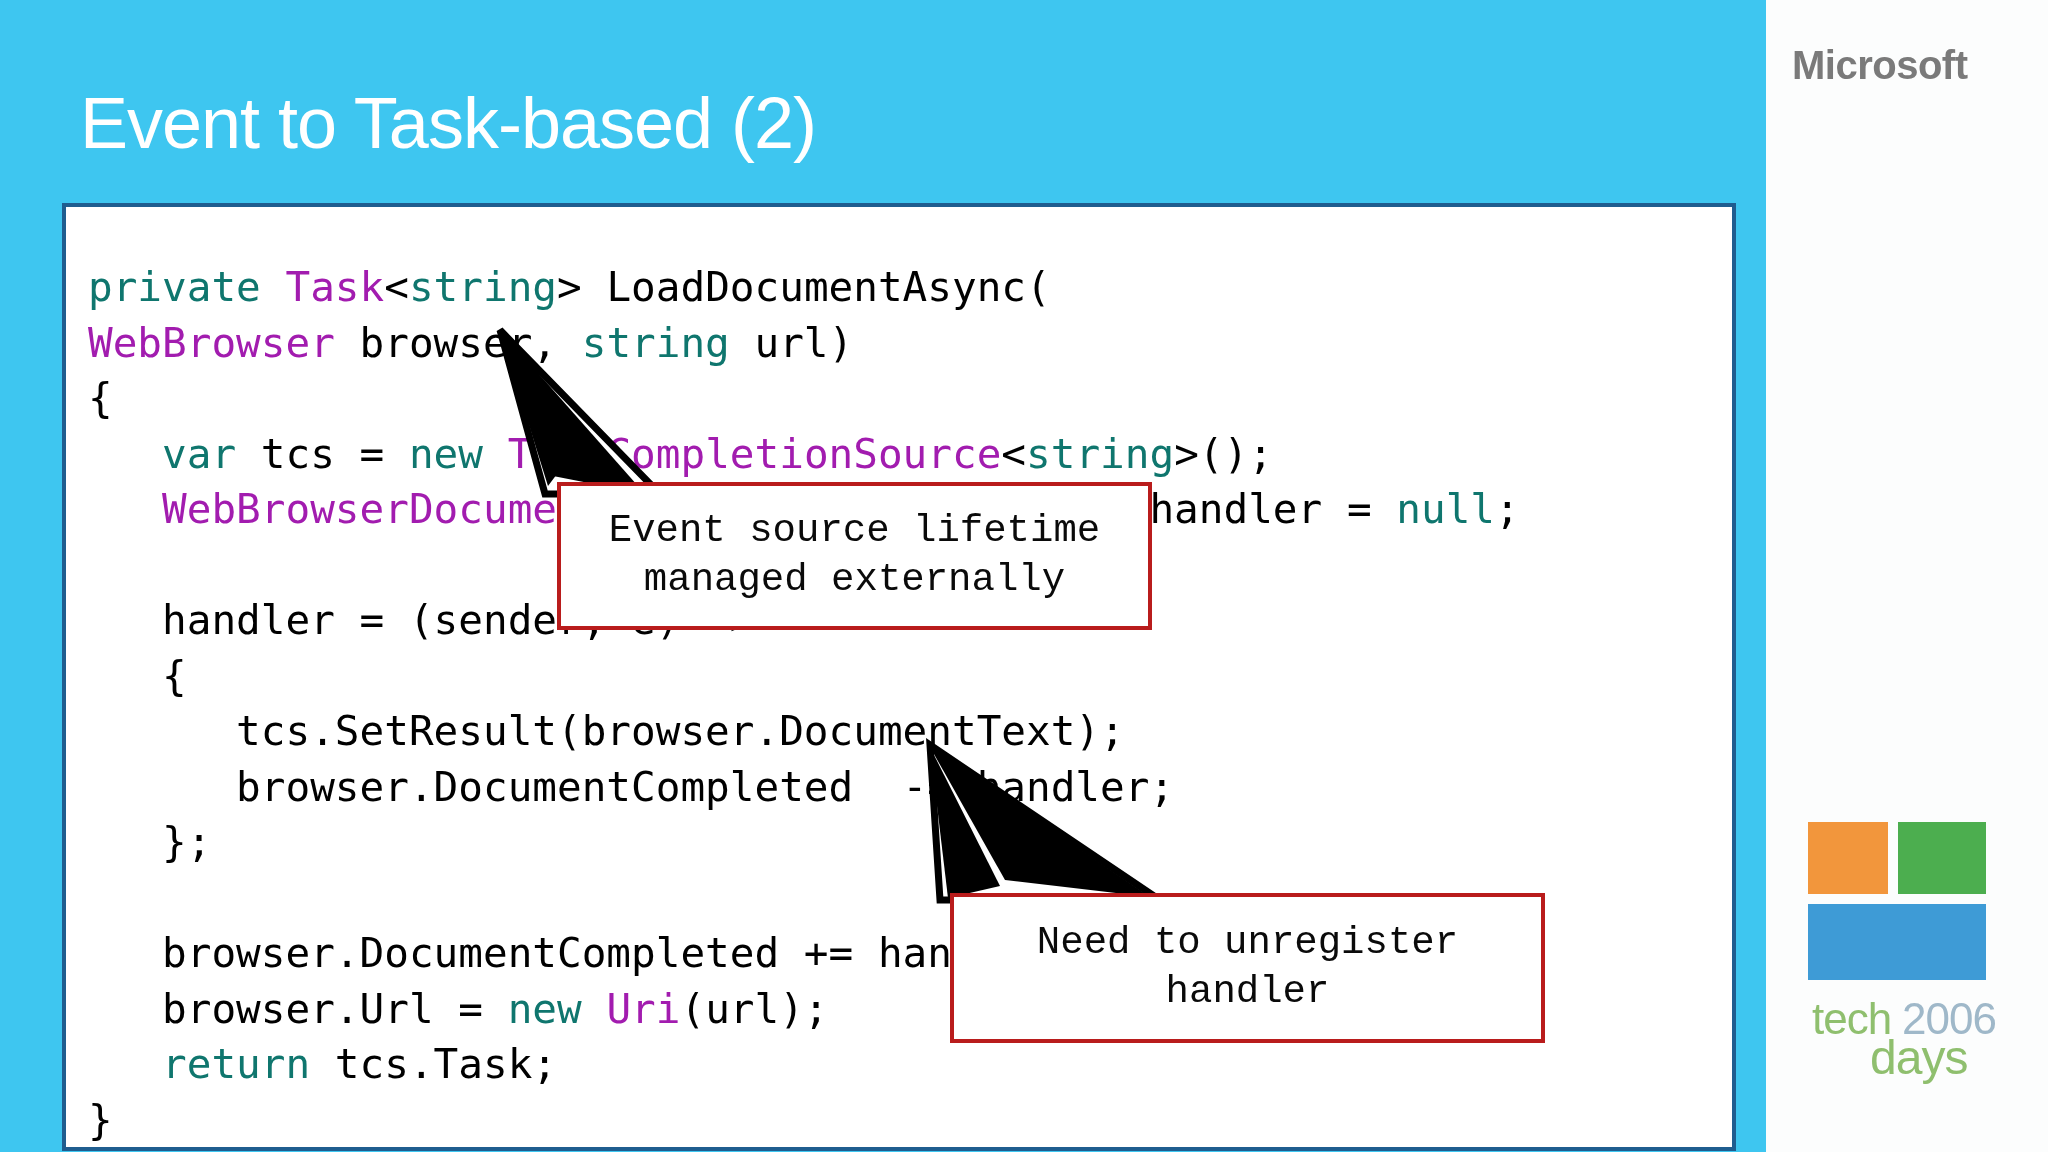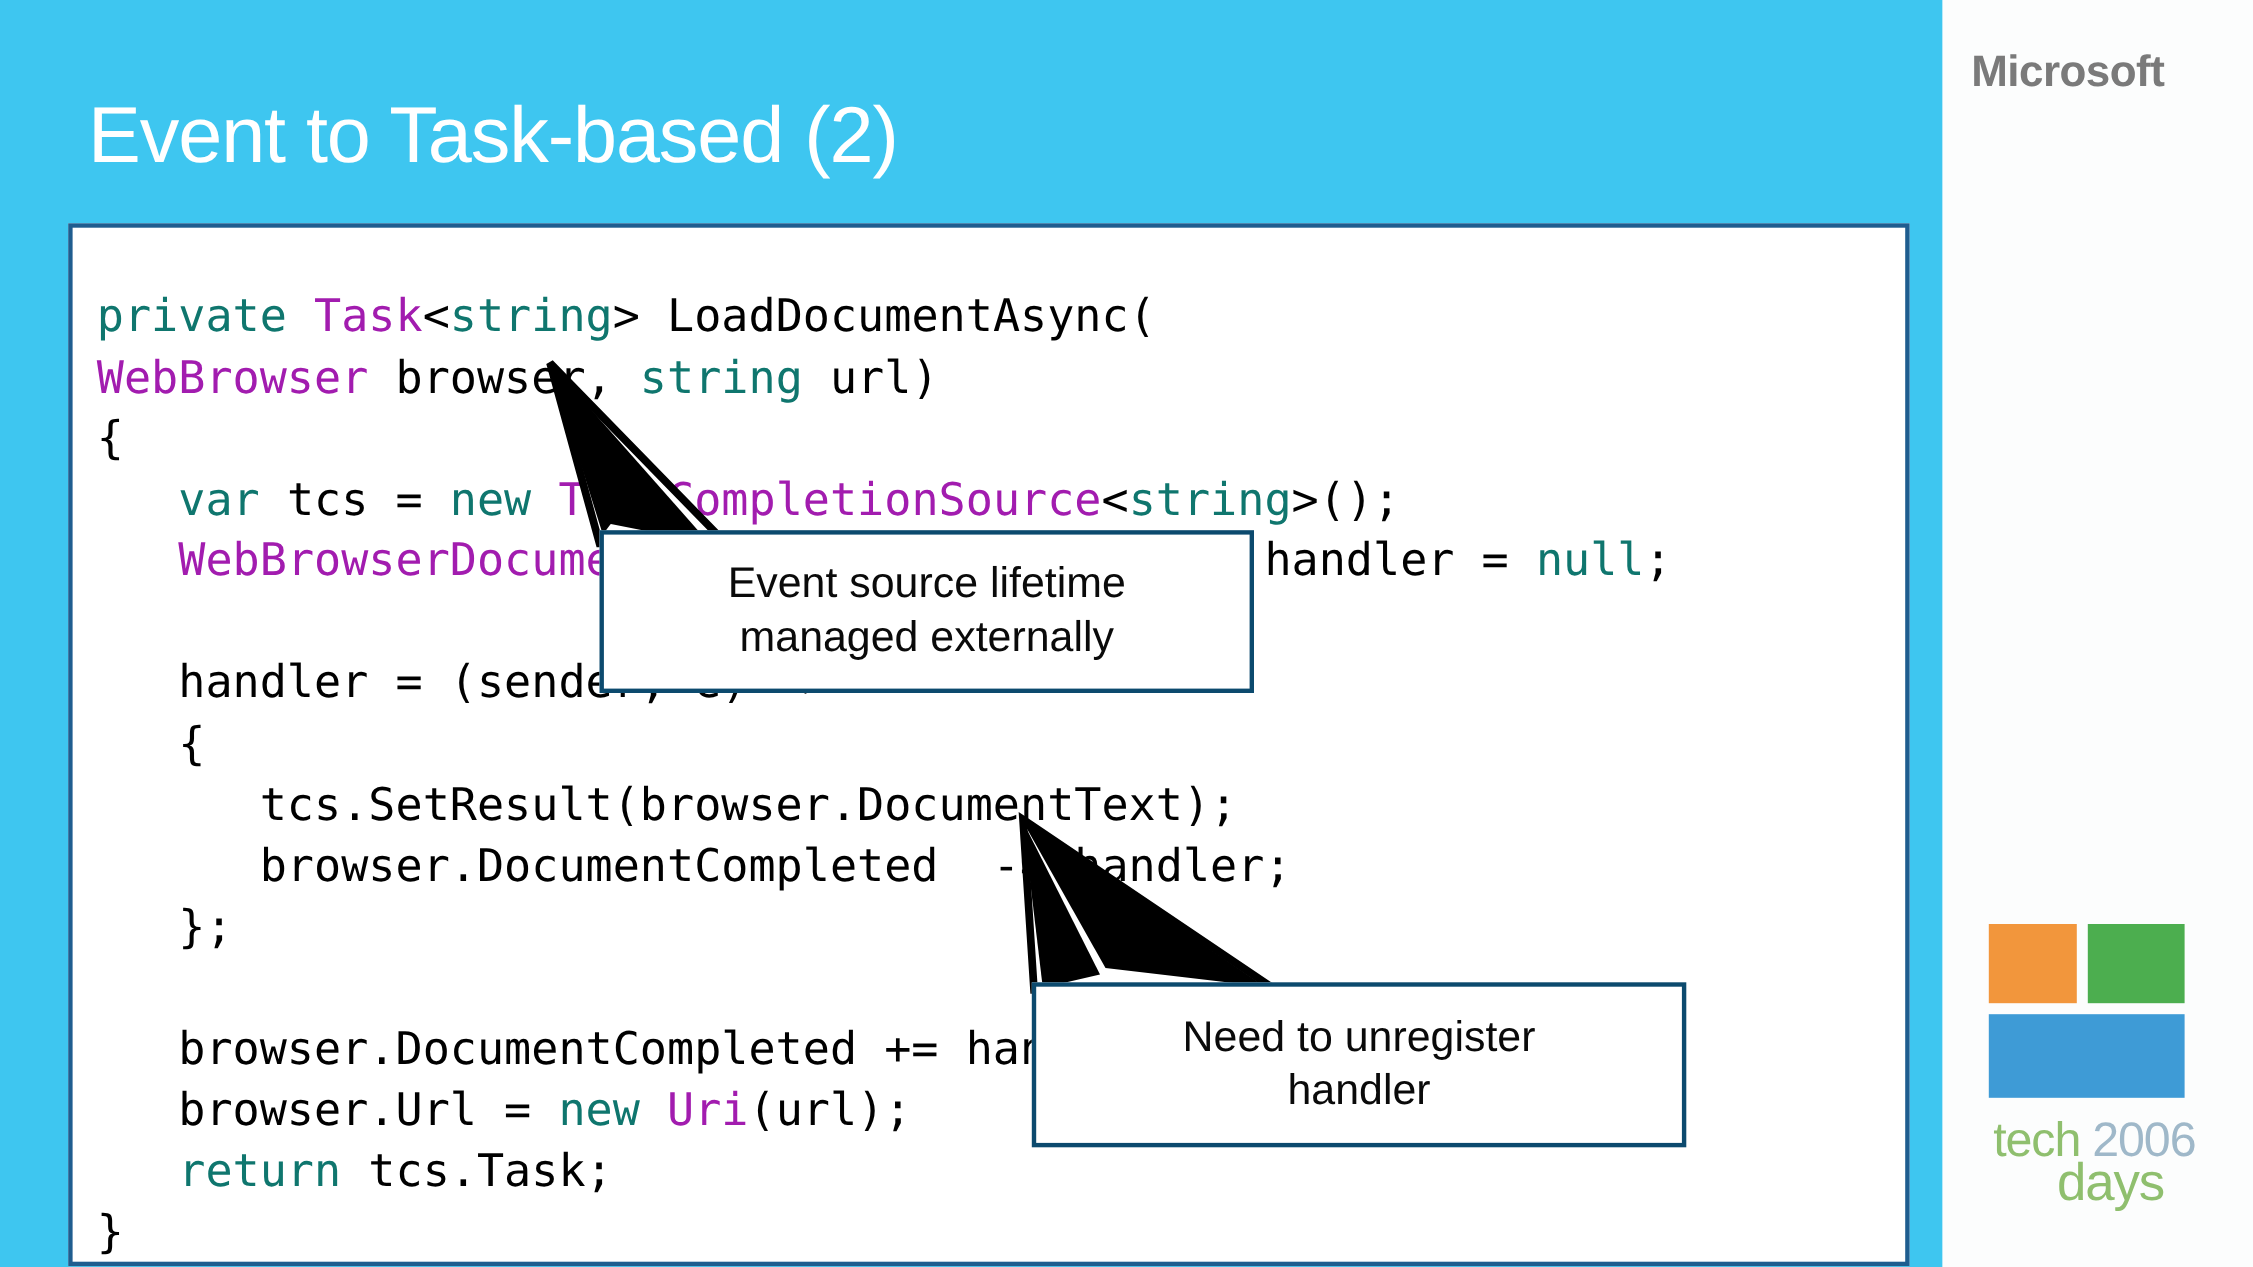--- a/index.html
+++ b/index.html
@@ -62,30 +62,31 @@
     letter-spacing: 0px;
   }
   .kw  { color: #0f766e; }       
   .typ { color: #a21caf; }       
   .pl  { color: #000000; }       
 
   
   .callout {
     position: absolute;
     background: #ffffff;
-    border: 4px solid #0c4a6e;
+    border: 4px solid #b91c1c;
     box-sizing: border-box;
     display: flex;
     align-items: center;
     justify-content: center;
     text-align: center;
-    font-family: Liberation Sans, sans-serif;
+    font-family: Liberation Mono, monospace;
     font-size: 39px;
     line-height: 1.25;
     color: #0a0a0a;
+    margin-left: 12px;
   }
   #callout-lifetime {
     left: 545px;
     top: 482px;
     width: 595px;
     height: 148px;
   }
   #callout-unregister {
     left: 938px;
     top: 893px;
@@ -119,21 +120,21 @@
     top: 43px;
     font-family: "Liberation Sans", sans-serif;
     font-size: 40px;
     font-weight: 700;
     color: #7a7a7a;
     letter-spacing: -0.5px;
   }
   #techdays-logo {
     position: absolute;
     left: 42px;
-    top: 840px;
+    top: 822px;
     width: 200px;
   }
   .tiles { position: relative; width: 178px; height: 150px; }
   .tile { position: absolute; }
   .tile-orange { left: 0;   top: 0;   width: 80px;  height: 72px;  background: #f2963c; }
   .tile-green  { left: 90px; top: 0;  width: 88px;  height: 72px;  background: #4cae4f; }
   .tile-blue   { left: 0;   top: 82px; width: 178px; height: 76px; background: #3e9bd6; }
   #techdays-text {
     position: relative;
     margin-top: 22px;

